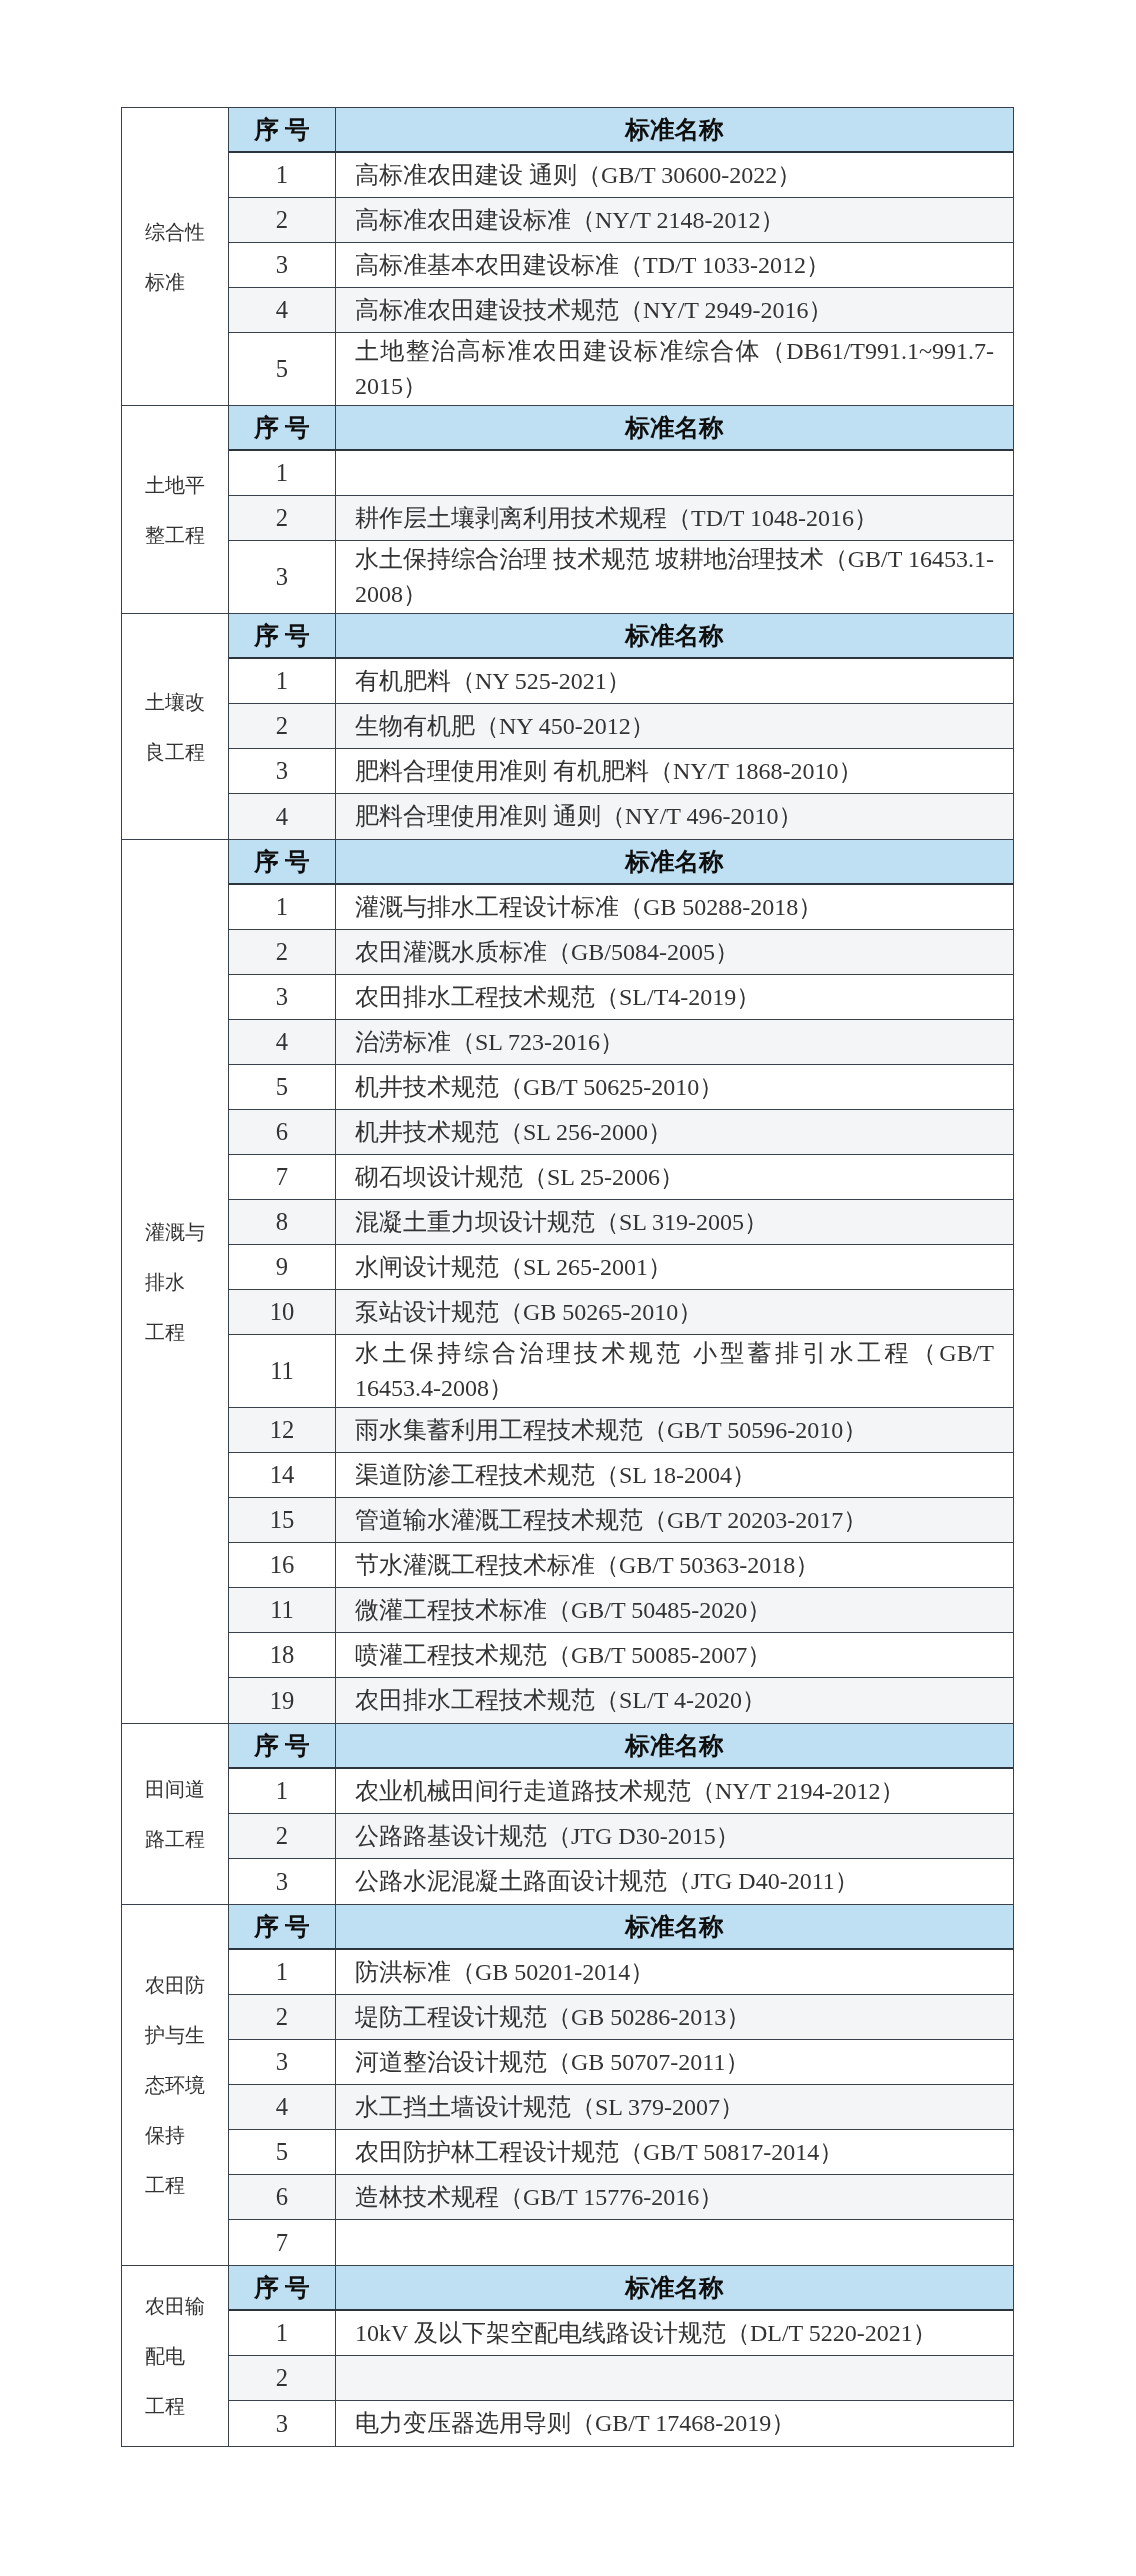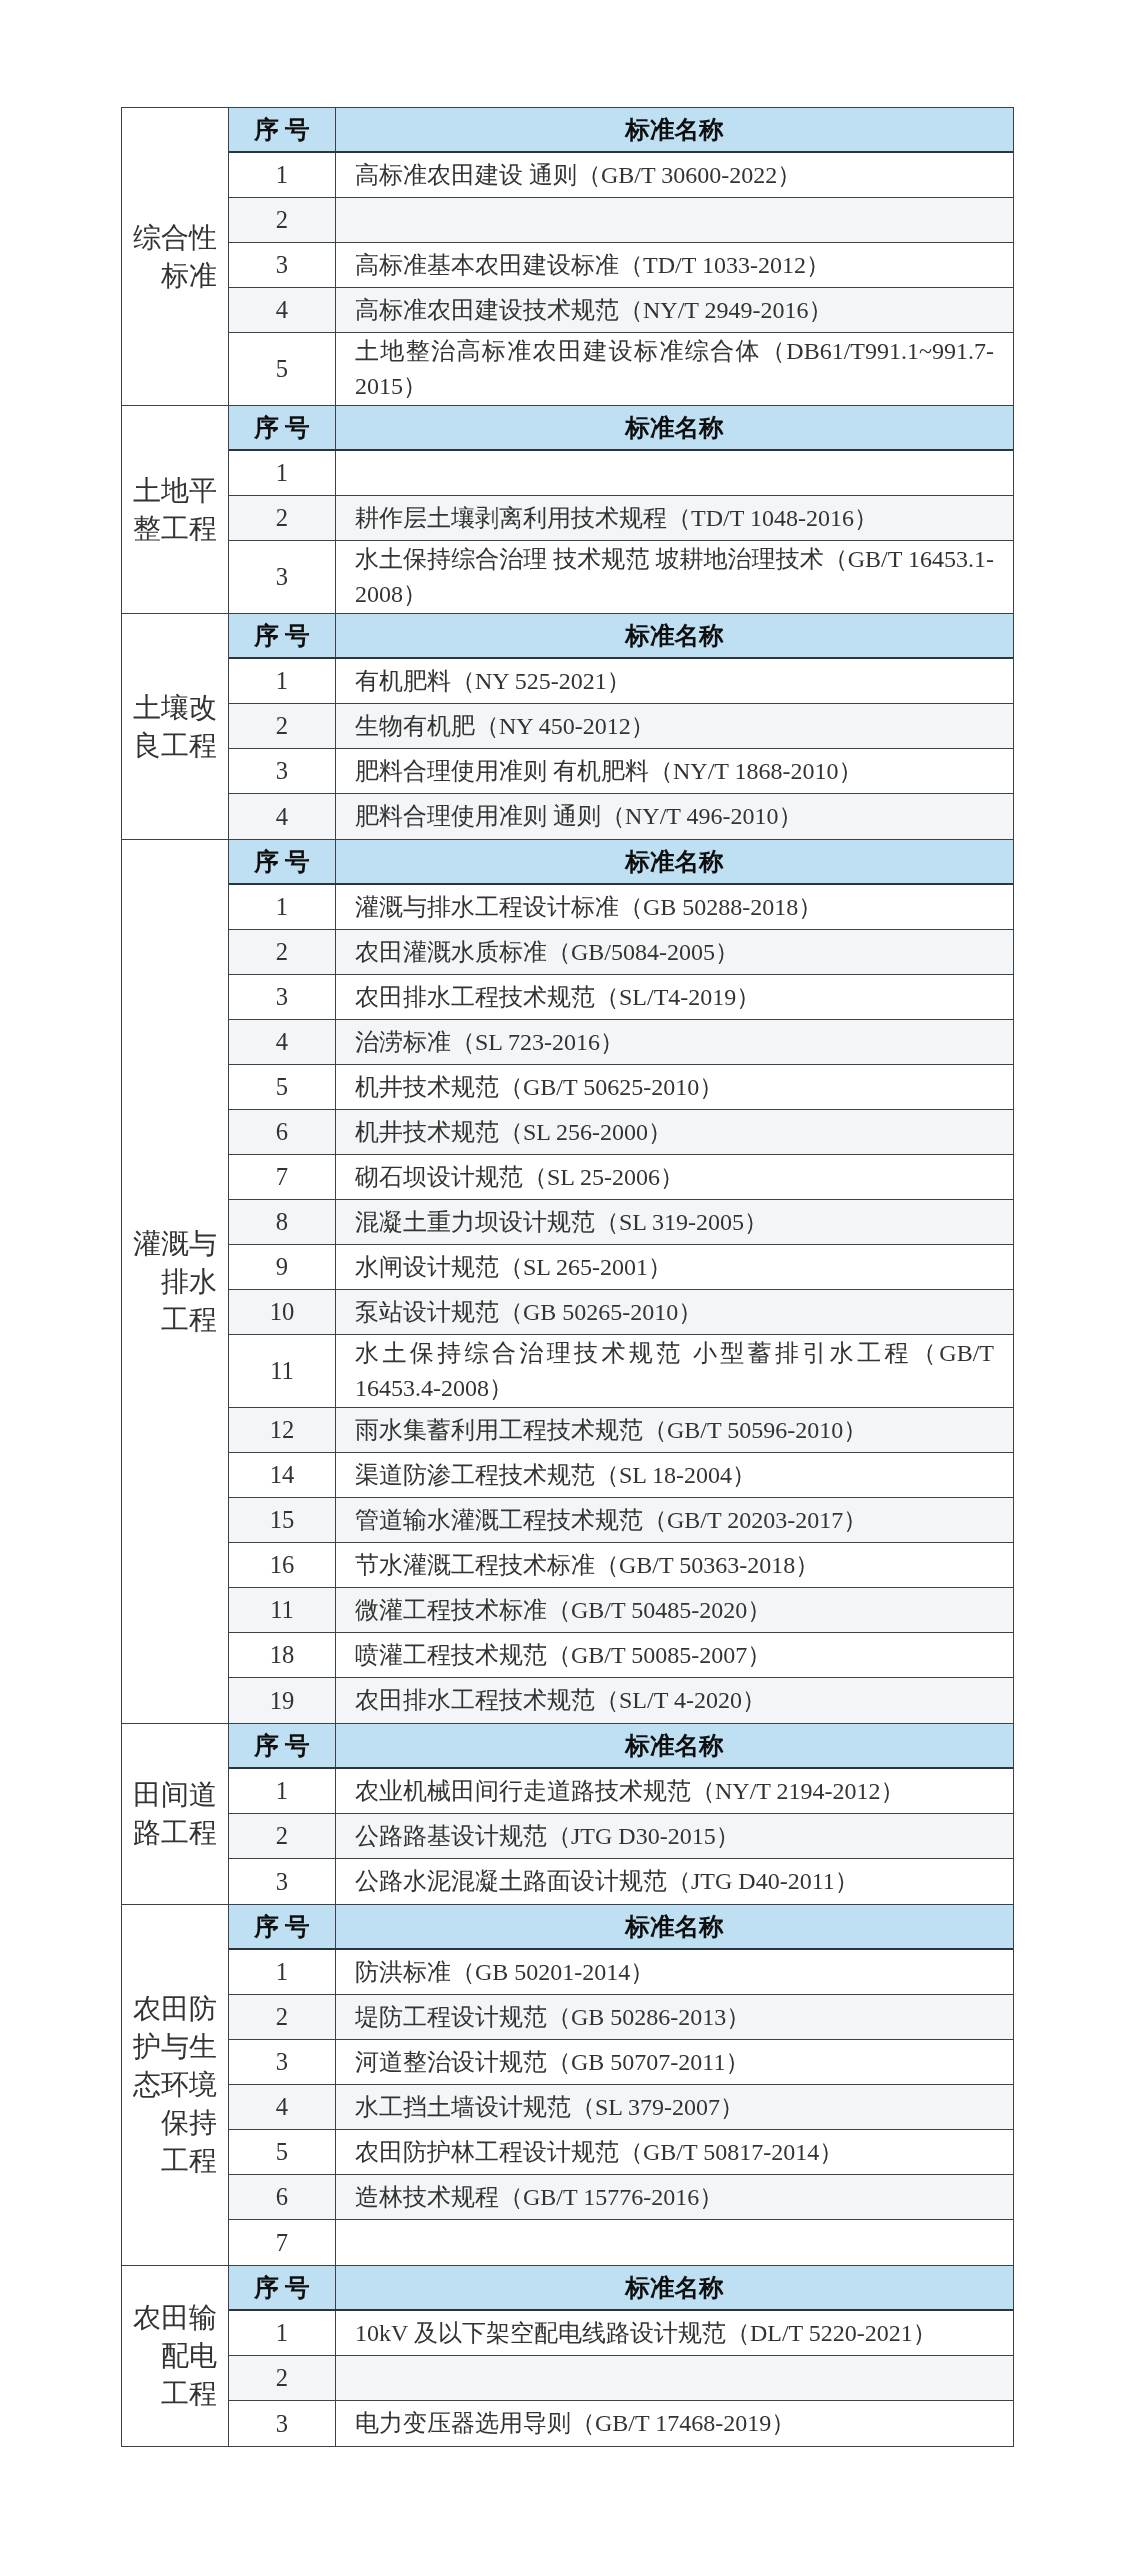--- a/index.html
+++ b/index.html
@@ -20,22 +20,22 @@
   .std-table{
     position:absolute;left:121px;top:107px;width:893px;
     border:1.9px solid var(--border);
     background:#fff;
   }
   .sec{display:flex;border-top:1.9px solid var(--border);}
   .sec:first-child{border-top:none;}
   .cat{
     flex:0 0 107px;border-right:1.9px solid var(--border);
     display:flex;align-items:center;justify-content:center;
-    text-align:right;white-space:pre-line;
-    font-size:28px;line-height:38px;color:var(--text);background:#fff;
+    text-align:left;white-space:pre-line;
+    font-size:20px;line-height:50px;color:var(--text);background:#fff;
   }
   .secbody{flex:1;min-width:0;display:flex;flex-direction:column;font-family:Liberation Serif, serif;}
   .hrow{
     display:flex;height:45px;flex:0 0 auto;
     background:var(--header-bg);
     border-bottom:2.8px solid var(--border-strong);
   }
   .hno{
     flex:0 0 107px;border-right:1.9px solid var(--border);
     display:flex;align-items:center;justify-content:center;
@@ -73,20 +73,23 @@
             <div class="hname">标准名称</div>
           </div>
           <div class="row">
             <div class="no">1</div>
             <div class="name">
               <span>高标准农田建设 通则（GB/T 30600-2022）</span>
             </div>
           </div>
           <div class="row alt">
             <div class="no">2</div>
+            <div class="name">
+              <span>高标准农田建设标准（NY/T 2148-2012）</span>
+            </div>
           </div>
           <div class="row">
             <div class="no">3</div>
             <div class="name">
               <span>高标准基本农田建设标准（TD/T 1033-2012）</span>
             </div>
           </div>
           <div class="row alt">
             <div class="no">4</div>
             <div class="name">

